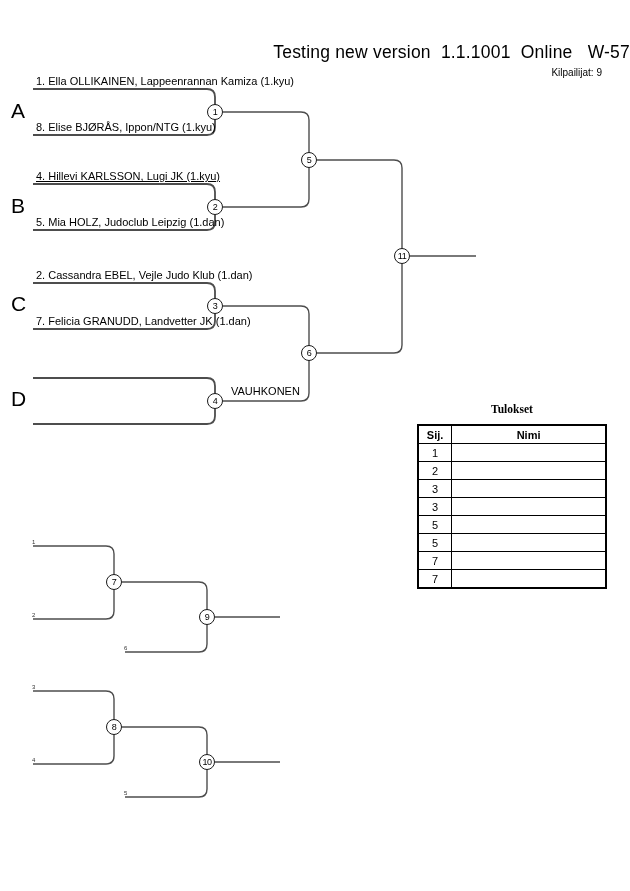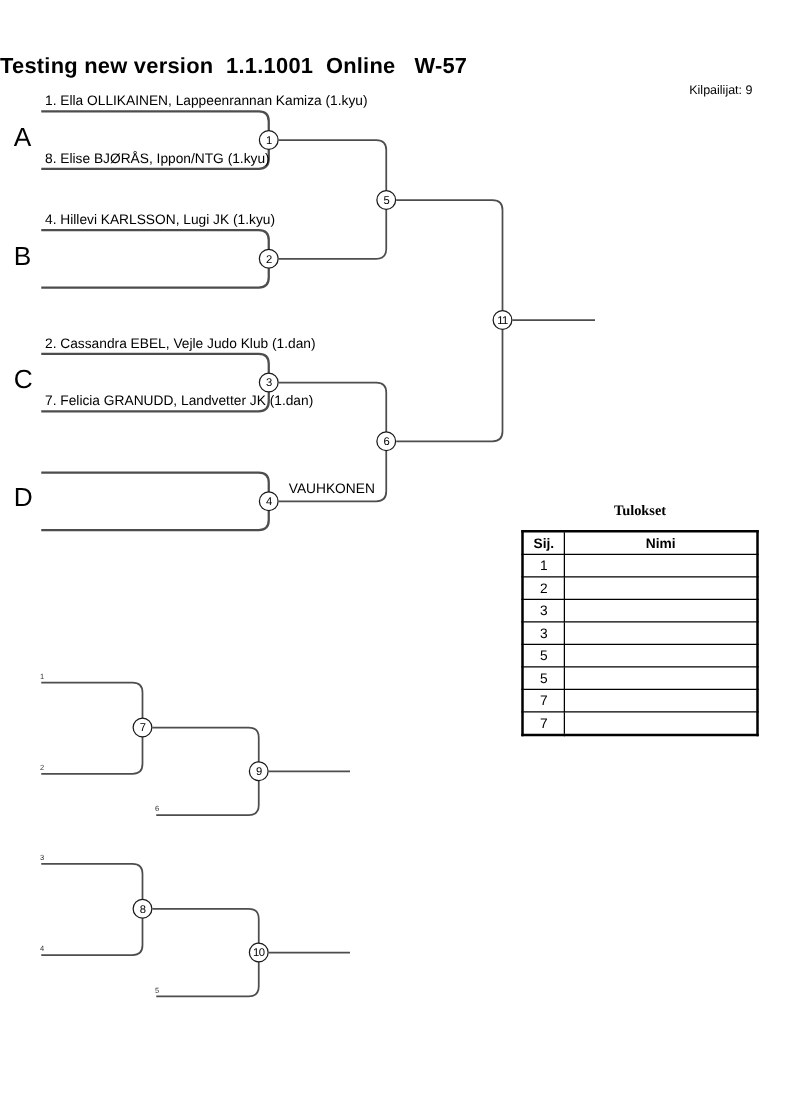--- a/index.html
+++ b/index.html
@@ -8,23 +8,23 @@
     width: 630px;
     height: 891px;
     background: #ffffff;
     font-family: "Liberation Sans", sans-serif;
     color: #000;
     overflow: hidden;
   }
   .title {
     position: absolute;
     left: 0; right: 0; top: 42px;
-    text-align: left;
+    text-align: right;
     font-size: 17.5px;
-    font-weight: bold;
+    font-weight: normal;
     white-space: pre;
     letter-spacing: 0.2px;
   }
   .competitors {
     position: absolute;
     right: 28px; top: 67px;
     font-size: 10px;
   }
   svg.lines { position: absolute; left: 0; top: 0; }
   .pool-letter {
@@ -117,21 +117,22 @@
     </g>
   </svg>
 
   <div class="pool-letter" style="left:11px; top:99px;">A</div>
   <div class="pool-letter" style="left:11px; top:194px;">B</div>
   <div class="pool-letter" style="left:11px; top:292px;">C</div>
   <div class="pool-letter" style="left:11px; top:387px;">D</div>
 
   <div class="slot-name" style="left:36px; top:75px;">1. Ella OLLIKAINEN, Lappeenrannan Kamiza (1.kyu)</div>
   <div class="slot-name" style="left:36px; top:121px;">8. Elise BJØRÅS, Ippon/NTG (1.kyu)</div>
-  <div class="slot-name" style="left:36px; top:170px;">4. Hillevi KARLSSON, Lugi JK (1.kyu)</div>
+  <div class="slot-name" style="left:36px; top:170px;text-decoration:underline;">4. Hillevi KARLSSON, Lugi JK (1.kyu)</div>
+  <div class="slot-name" style="left:36px; top:216px;">5. Mia HOLZ, Judoclub Leipzig (1.dan)</div>
   <div class="slot-name" style="left:36px; top:269px;">2. Cassandra EBEL, Vejle Judo Klub (1.dan)</div>
   <div class="slot-name" style="left:36px; top:315px;">7. Felicia GRANUDD, Landvetter JK (1.dan)</div>
   <div class="slot-name" style="left:36px; top:364px;"></div>
 
   <div class="winner-label" style="left:231px; top:385px;">VAUHKONEN</div>
 
   <div class="mcircle" style="left:207px; top:104px;">1</div>
   <div class="mcircle" style="left:207px; top:199px;">2</div>
   <div class="mcircle" style="left:207px; top:298px;">3</div>
   <div class="mcircle" style="left:207px; top:393px;">4</div>

